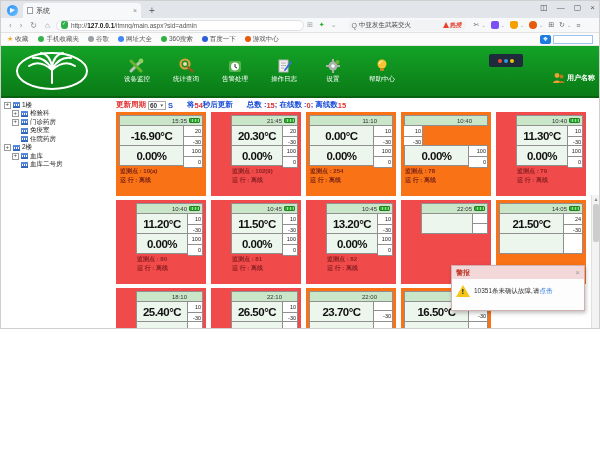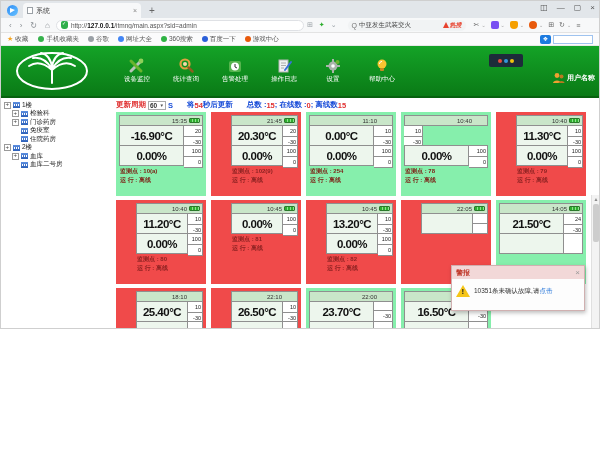--- a/index.html
+++ b/index.html
@@ -90,21 +90,21 @@
   .red { color:#e03131; } .blue { color:#1b4fd8; }
   .cycle-box { display:inline-flex; align-items:center; width:18px; height:9px; border:1px solid #aaa;
     background:#fff; font-size:6.5px; color:#333; justify-content:space-between; padding:0 1px; margin:0 2px; }
   .cycle-box i { font-style:normal; font-size:4.5px; color:#555; }
   .gap { width:14px; }
 
   
   .cards { margin-top:1px; width:478px; height:218px; overflow:hidden; display:flex; flex-wrap:wrap;
     align-content:flex-start; }
   .card { width:90px; height:84px; margin:0 5px 4px 0; padding:3px 3px 0; cursor:pointer; }
-  .card.green { background:#86efac; }
+  .card.green { background:#f97316; }
   .card.red { background:#f04a4a;padding-left:20px; }
   .c-head { height:11px; background:#c9e6c9; border:1px solid #8f8f8f; display:flex; align-items:center;
     justify-content:flex-end; padding:0 2px; }
   .c-time { font-size:6px; color:#333; margin-right:2px; }
   .battery { width:11px; height:5px; border:1px solid #2b7a2b; background:
     repeating-linear-gradient(90deg,#2fae2f 0 2px,#8fe08f 2px 3px); border-radius:1px; }
   .c-row { display:flex; margin-top:-1px; }
   .c-val { width:65px; background:#edf6ed; border:1px solid #8f8f8f; font-size:11.5px; font-weight:bold;
     color:#111; text-align:center; line-height:20px; height:21px; letter-spacing:-0.5px; }
   .c-rng { width:19px; height:21px; display:flex; flex-direction:column; }
@@ -506,20 +506,27 @@
       <div>监测点 : 80</div>
       <div>运 行 : 离线</div>
     </div>
   </div>
           <div class="card red">
     <div class="c-head">
       <span class="c-time">10:45</span>
       <span class="battery"></span>
     </div>
     <div class="c-row">
+      <div class="c-val">11.50°C</div>
+      <div class="c-rng">
+        <div>10</div>
+        <div>-30</div>
+      </div>
+    </div>
+    <div class="c-row">
       <div class="c-val">0.00%</div>
       <div class="c-rng">
         <div>100</div>
         <div>0</div>
       </div>
     </div>
     <div class="c-foot">
       <div>监测点 : 81</div>
       <div>运 行 : 离线</div>
     </div>

